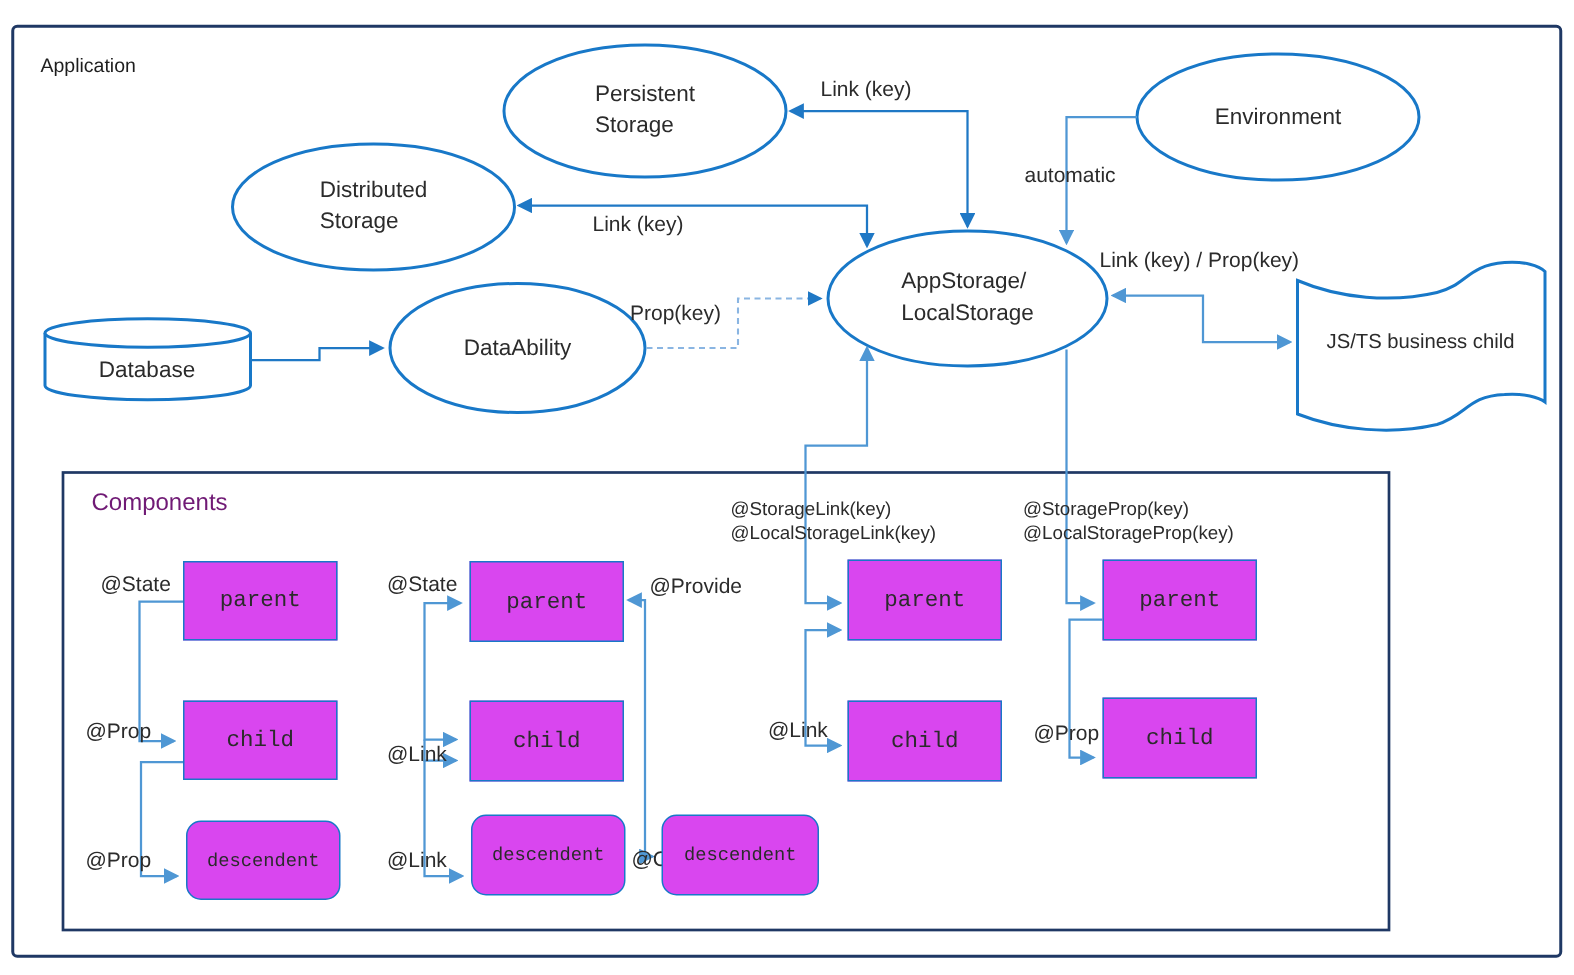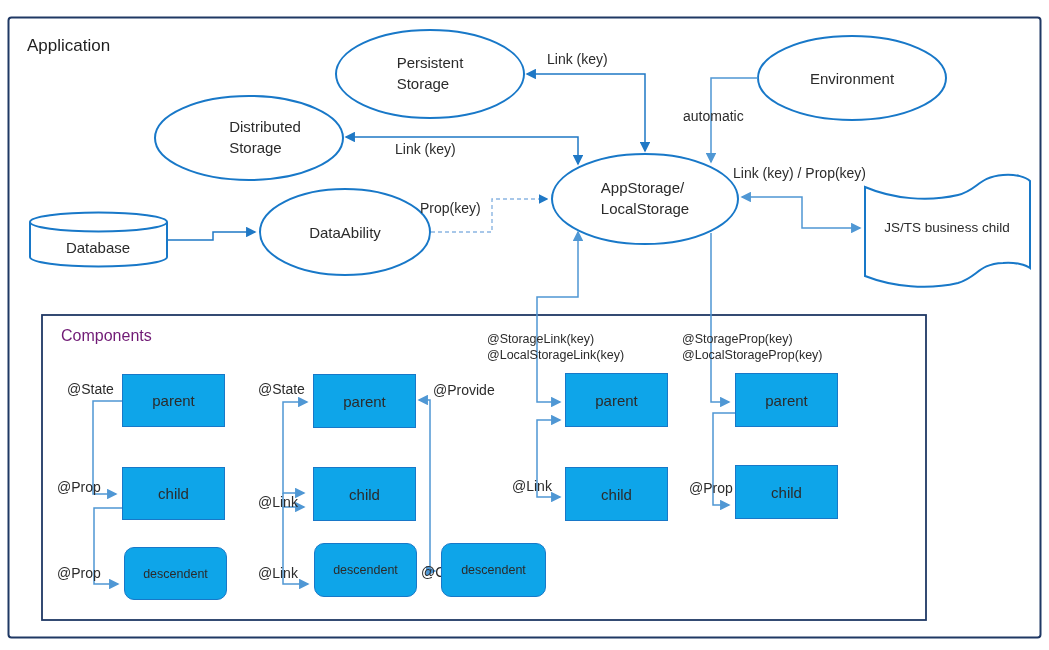--- a/index.html
+++ b/index.html
@@ -3,30 +3,30 @@
 <meta charset="utf-8">
 <style>
   html,body{margin:0;padding:0;background:#ffffff;}
   .stage{
     position:relative;width:1049px;height:650px;background:#fff;
     font-family:"Liberation Sans",sans-serif;color:#2b2b2b;overflow:hidden;
   }
   svg.canvas{position:absolute;left:0;top:0;}
   .lbl{position:absolute;white-space:nowrap;font-size:14px;line-height:1.2;color:#2b2b2b;}
   .lbl.center{transform:translate(-50%,-50%);}
-  .title{font-size:17px;color:#1e1e1e;}
+  .title{font-size:13px;color:#1e1e1e;}
   .sect{font-size:16px;color:#701a75;}
   .node-lbl{font-size:15px;line-height:21px;}
   .node-lbl .ln{display:block;}
   .hdr{font-size:12.5px;line-height:15.5px;}
   .hdr .ln{display:block;}
   .box{
-    position:absolute;background:#0ea5e9;border:1.5px solid #1878c8;
+    position:absolute;background:#d946ef;border:1.5px solid #1878c8;
     display:flex;align-items:center;justify-content:center;
-    font-size:15px;color:#2b2b2b;box-sizing:border-box;
+    font-size:15px;color:#2b2b2b;box-sizing:border-box;font-family:Liberation Mono, monospace;
   }
   .box.small{font-size:12.5px;border-radius:10px;}
   .watermark{position:absolute;font-size:16px;color:#bfc3c9;letter-spacing:.5px;}
 </style>
 </head>
 <body>
 
 <div class="stage">
 
   <svg class="canvas" width="1049" height="650" viewBox="0 0 1049 650">
@@ -89,21 +89,21 @@
     <path d="M 419,400 L 430,400 L 430,571 L 435,571" fill="none" stroke="#4f97d4" stroke-width="1.5" marker-start="url(#as_l)" marker-end="url(#ae_l)"></path>
   </svg>
 
   <div class="lbl title" style="left:27px;top:36px;">Application</div>
   <div class="lbl sect" style="left:61px;top:326px;">Components</div>
 
   <div class="lbl center node-lbl" style="left:430px;top:73px;">
     <span class="ln">Persistent</span>
     <span class="ln">Storage</span>
   </div>
-  <div class="lbl center node-lbl" style="left:249px;top:137px;margin-left:16px;">
+  <div class="lbl center node-lbl" style="left:249px;top:137px;">
     <span class="ln">Distributed</span>
     <span class="ln">Storage</span>
   </div>
   <div class="lbl center node-lbl" style="left:852px;top:78px;">Environment</div>
   <div class="lbl center node-lbl" style="left:645px;top:198px;">
     <span class="ln">AppStorage/</span>
     <span class="ln">LocalStorage</span>
   </div>
   <div class="lbl center node-lbl" style="left:345px;top:232px;">DataAbility</div>
   <div class="lbl center node-lbl" style="left:98px;top:247px;">Database</div>

